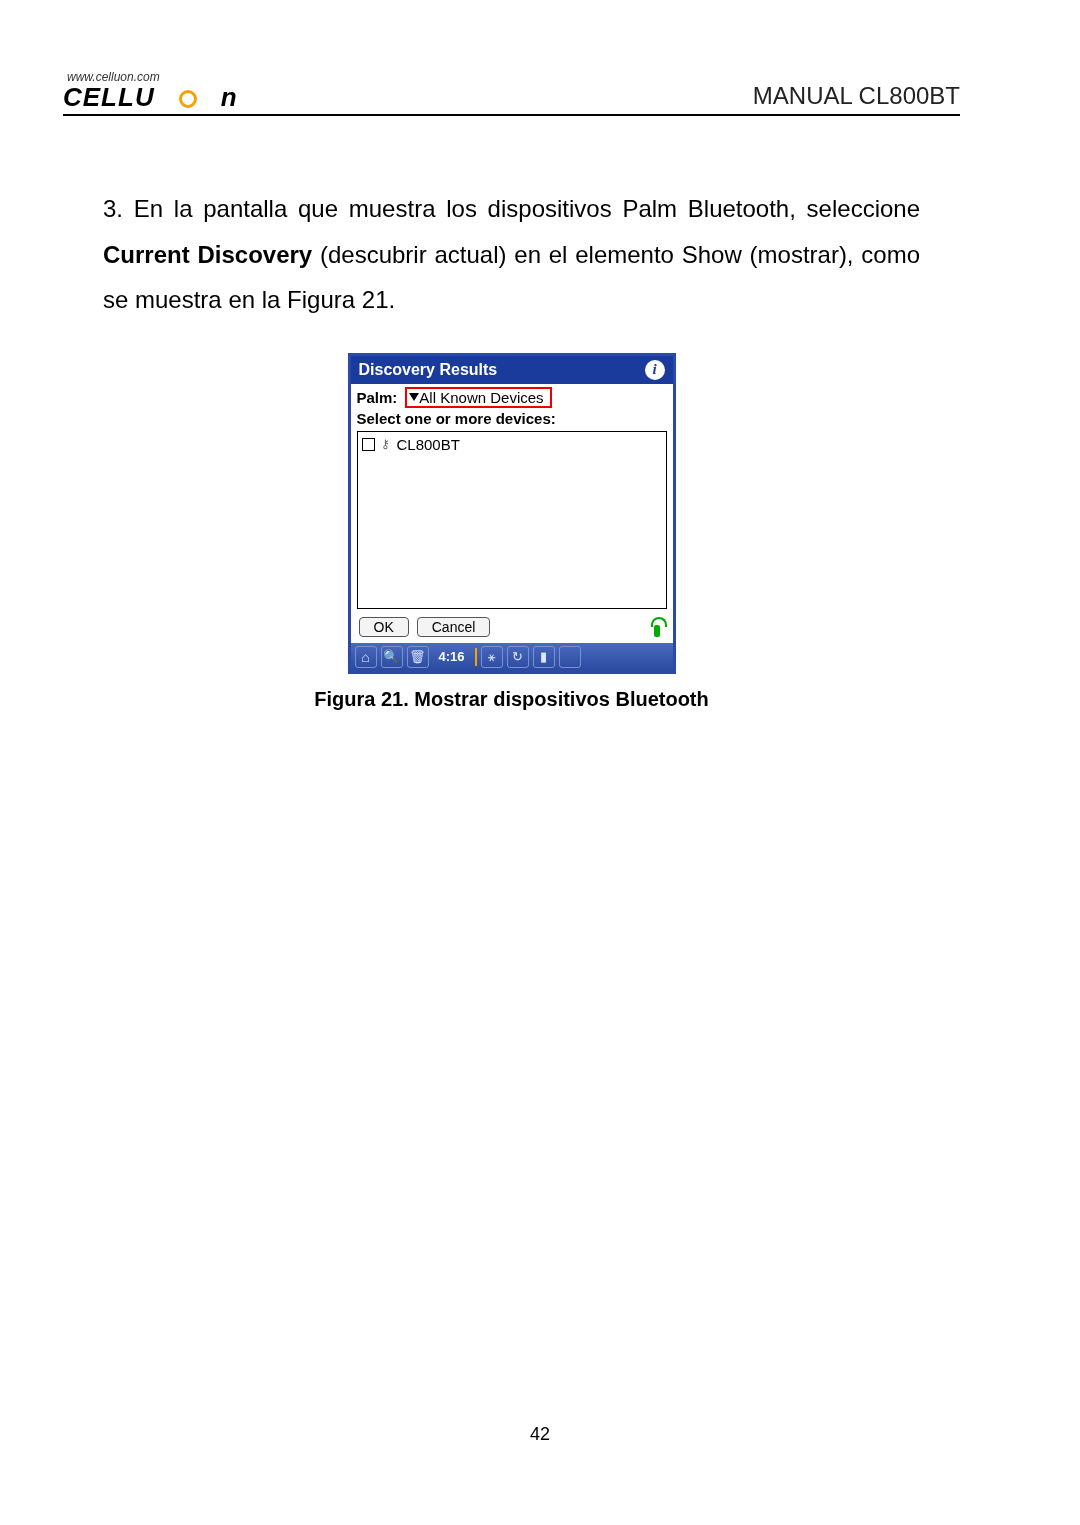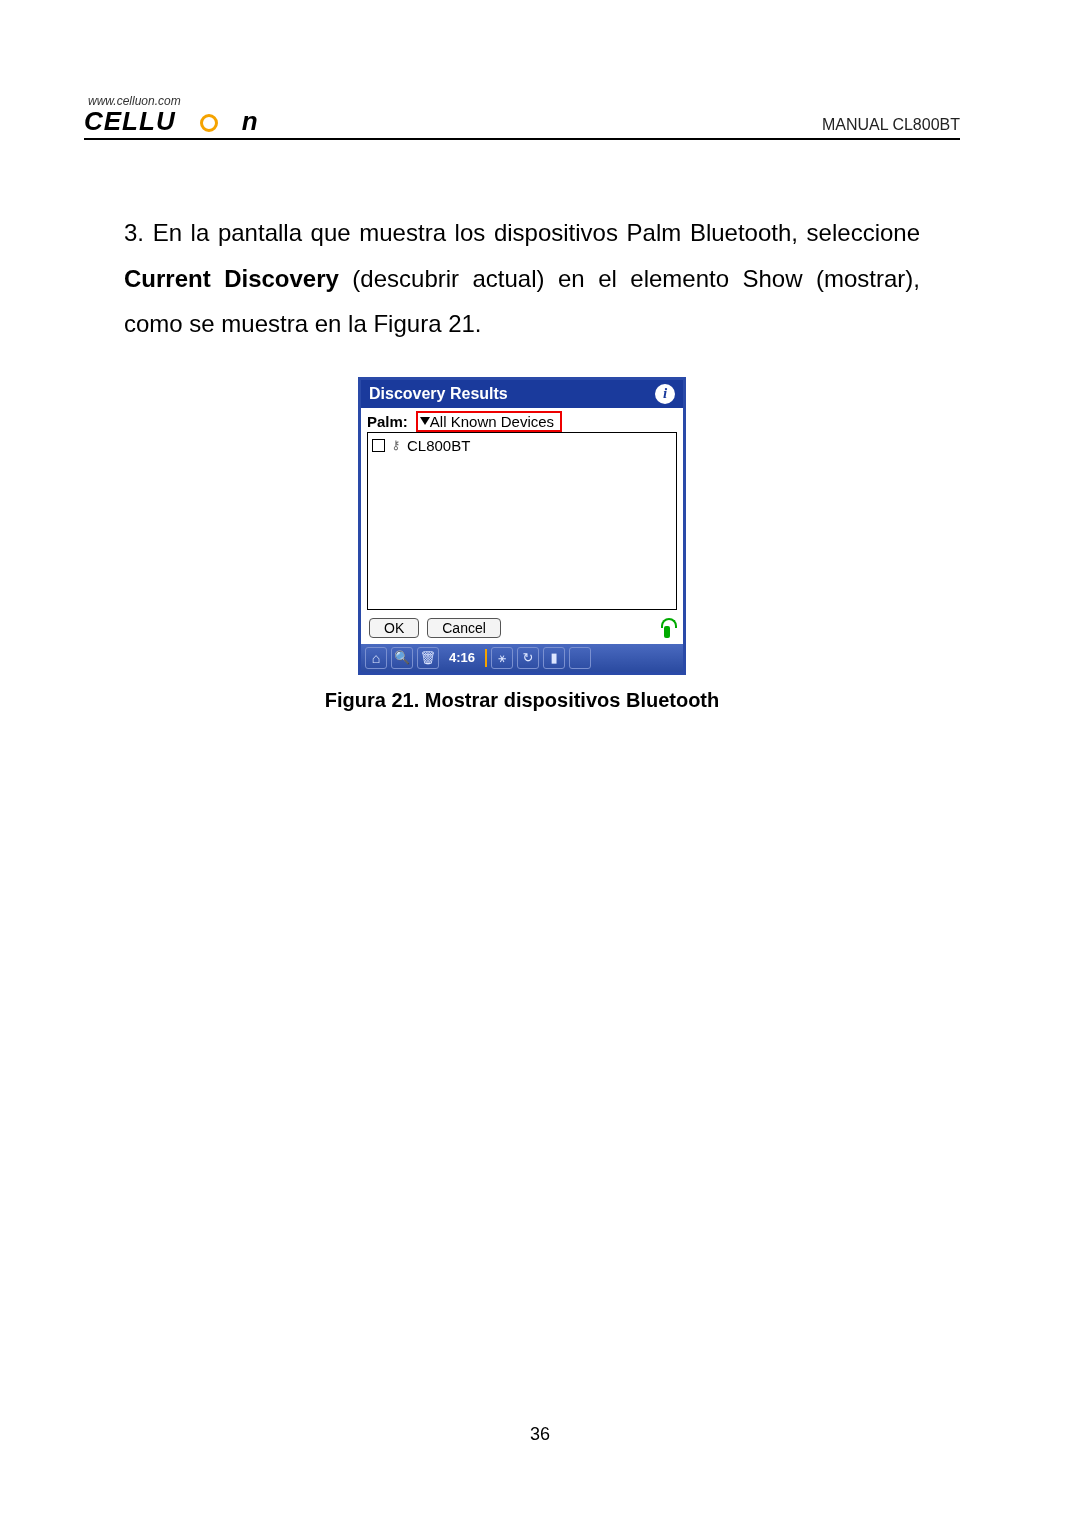--- a/index.html
+++ b/index.html
@@ -5,22 +5,21 @@
   * { box-sizing: border-box; margin: 0; padding: 0; }
   body {
     width: 1080px;
     height: 1525px;
     background: #fff;
     font-family: Arial, Helvetica, sans-serif;
     color: #000;
     position: relative;
   }
   .page {
-    padding: 70px 120px 0 84px;
-    margin-top: 24px;
+    padding: 70px 120px 0 63px;
   }
   .header-row {
     display: flex;
     justify-content: space-between;
     align-items: flex-end;
     border-bottom: 2px solid #000;
     padding-bottom: 4px;
     margin-bottom: 70px;
   }
   .logo-block { display: flex; flex-direction: column; }
@@ -38,21 +37,21 @@
   }
   .logo-o {
     display: inline-block;
     width: 18px; height: 18px;
     border: 3px solid #f5a300;
     border-radius: 50%;
     margin: 0 1px;
     position: relative;
     top: 2px;
   }
-  .manual-label { font-size: 16px; color: #222; }
+  .manual-label { font-size: 24px; color: #222; }
   .body-text {
     font-size: 24px;
     line-height: 1.9;
     text-align: justify;
     margin: 0 40px 30px 40px;
   }
   .body-text .bold { font-weight: bold; }
   .figure-wrap { display: flex; justify-content: center; }
   .palm-screen {
     width: 328px;
@@ -240,20 +239,21 @@
       </div>
 
       <div class="show-row">
         <span class="show-label">Palm:</span>
         <span class="dropdown">
           <span class="caret-down"></span>
           <span>All Known Devices</span>
         </span>
       </div>
 
+      <div class="select-label">Select one or more devices:</div>
 
       <div class="device-list">
         <div class="device-row">
           <span class="chk"></span>
           <span class="bt-mini">⚷</span>
           <span>CL800BT</span>
         </div>
       </div>
 
       <div class="btn-row">
@@ -275,13 +275,13 @@
         <span class="tb-cell">▮</span>
         <span class="tb-cell"></span>
       </div>
 
     </div>
   </div>
 
   <div class="figure-caption">Figura 21. Mostrar dispositivos Bluetooth</div>
 </div>
 
-<div class="page-number">36</div>
+<div class="page-number">42</div>
 
 </body></html>

